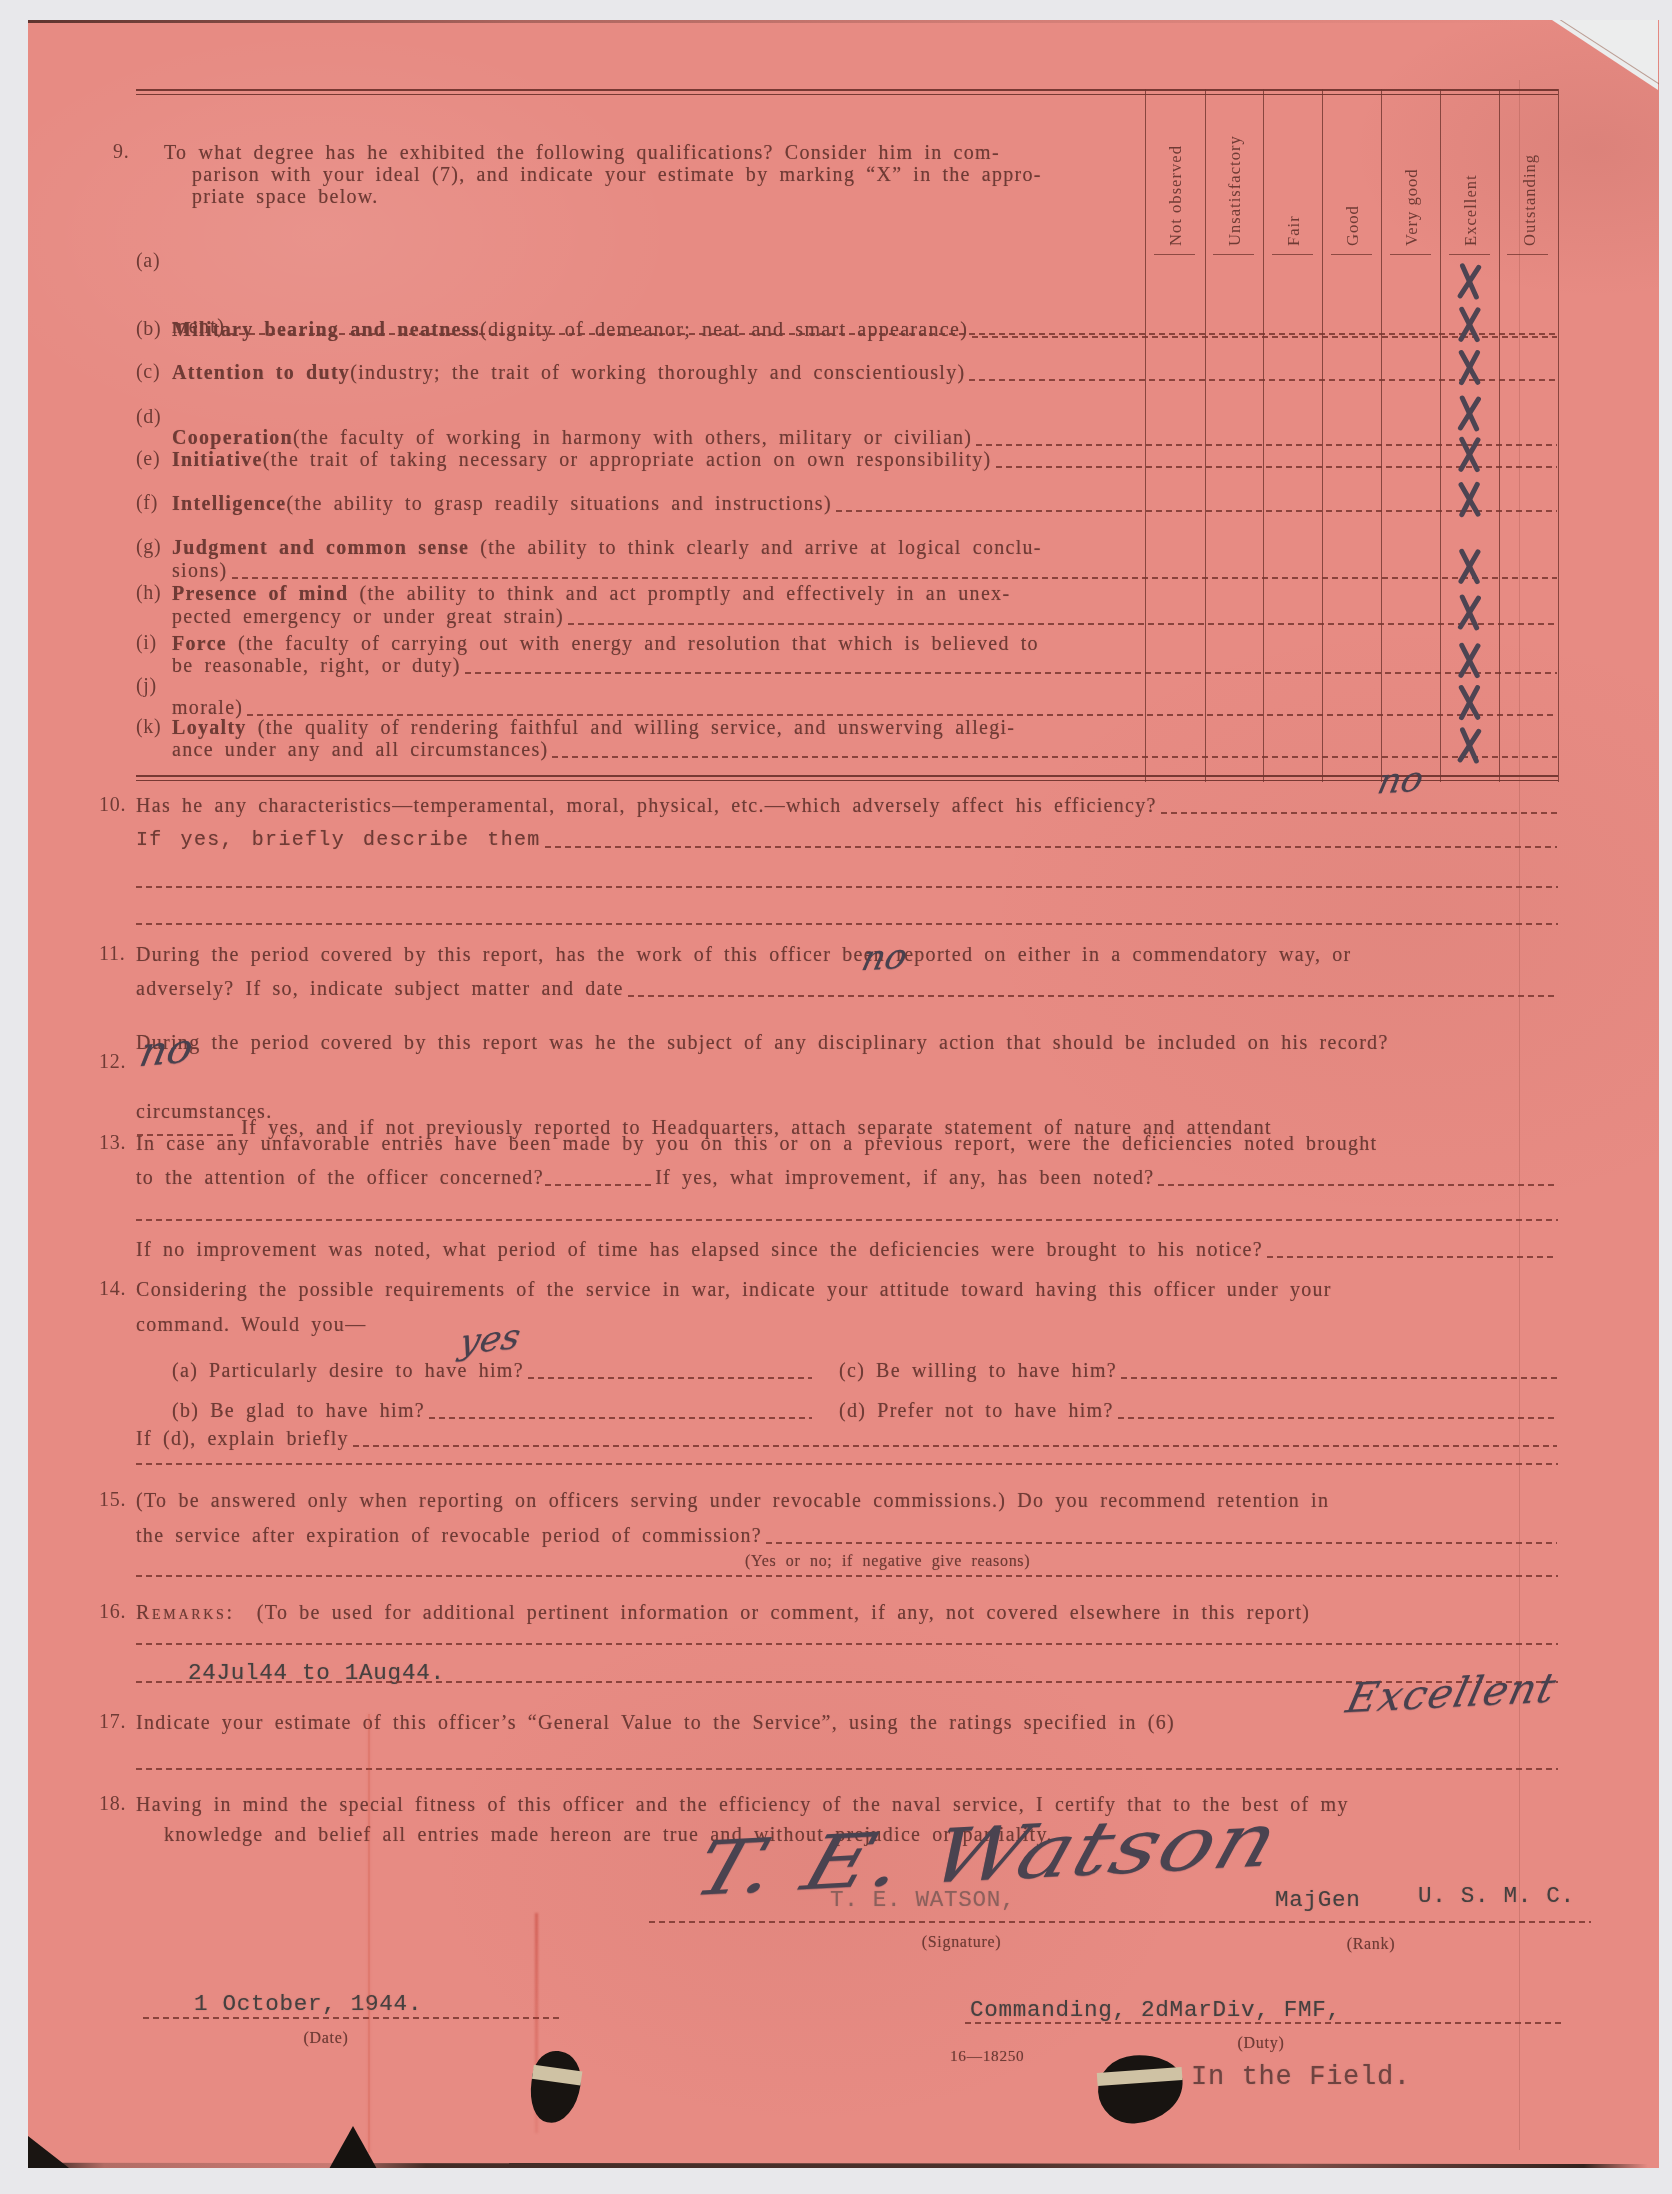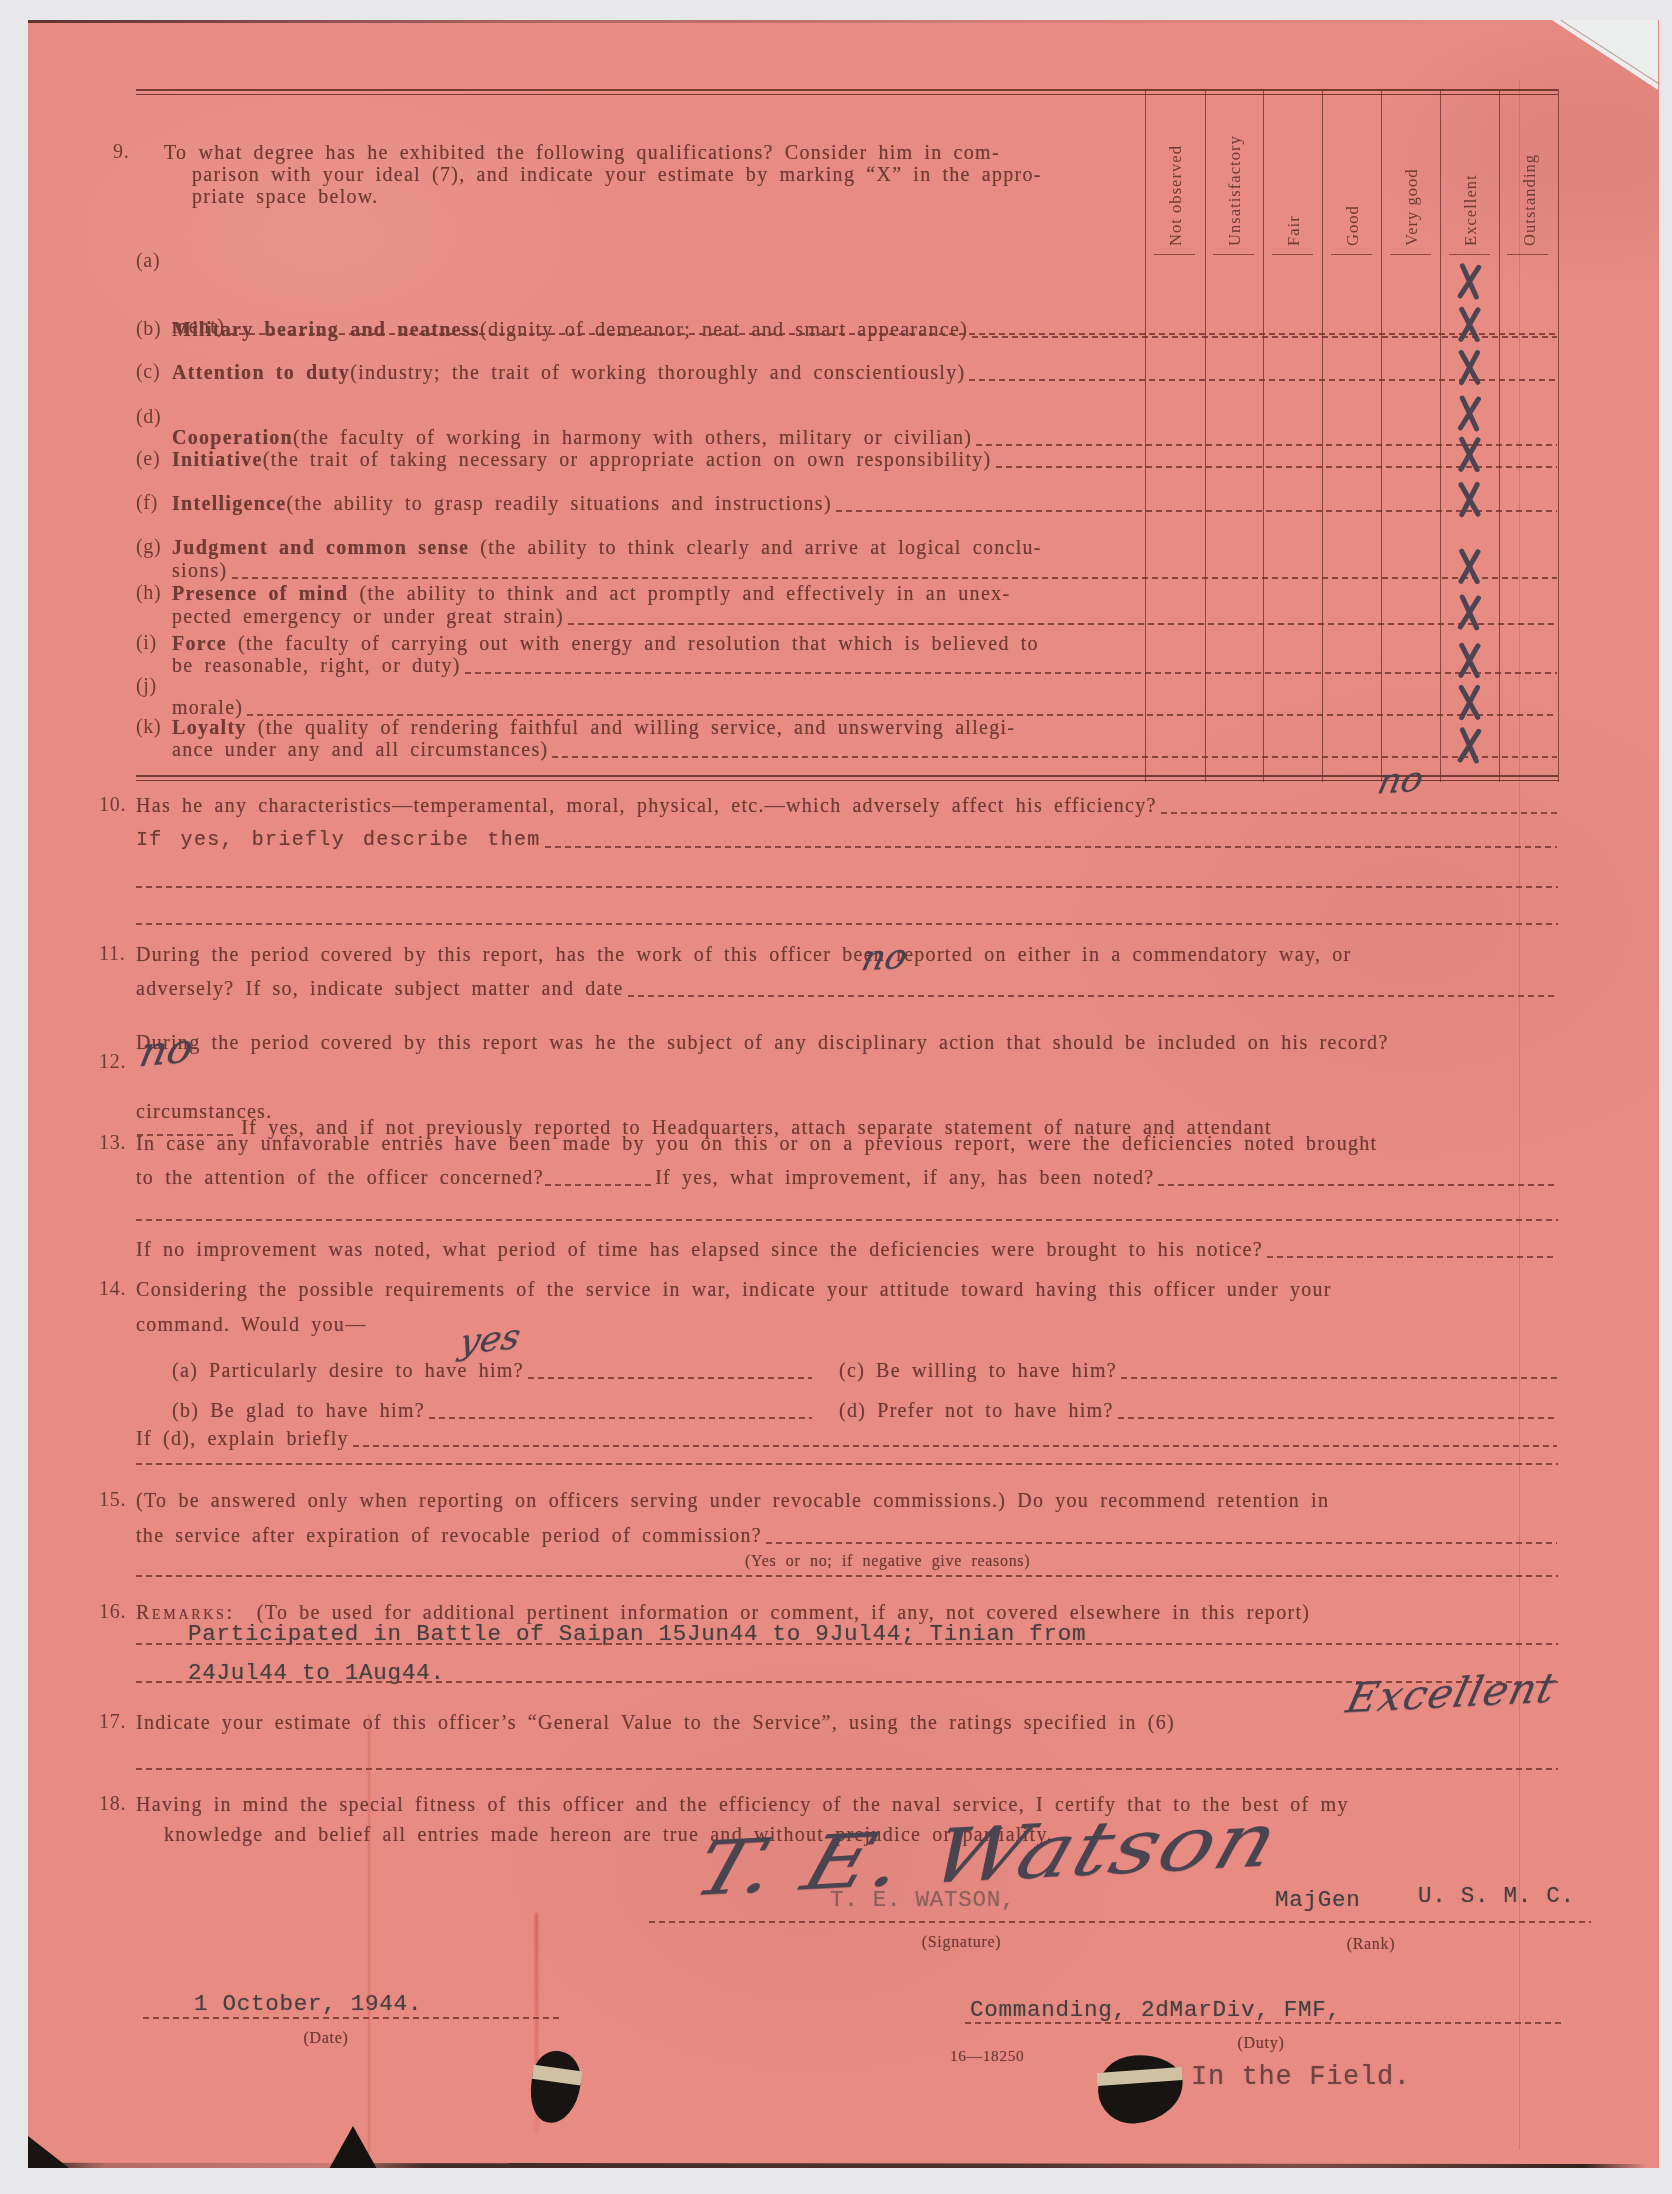--- a/index.html
+++ b/index.html
@@ -244,21 +244,20 @@
   <div class="p" style="left:108px;top:1468px;">(To be answered only when reporting on officers serving under revocable commissions.)   Do you recommend retention in</div>
   <div class="fx" style="left:108px;top:1503px;width:1422px;">
       <span>the service after expiration of revocable period of commission?</span>
       <span class="leader"></span>
     </div>
   <div class="p small ctr" style="left:717px;top:1528px;width:280px;">(Yes or no; if negative give reasons)</div>
   <div class="dots" style="left:108px;top:1555px;width:1422px;"></div>
 
   <div class="qnum" style="left:71px;top:1580px;">16.</div>
   <div class="p" style="left:108px;top:1580px;"><span class="sc">Remarks:</span><span>&nbsp;&nbsp;</span><span>(To be used for additional pertinent information or comment, if any, not covered elsewhere in this report)</span></div>
-  <div class="tw" style="left:160px;top:1601px;">Participated in Battle of Saipan 15Jun44 to 9Jul44; Tinian from</div>
   <div class="dots" style="left:108px;top:1623px;width:1422px;"></div>
   <div class="tw" style="left:160px;top:1640px;">24Jul44 to 1Aug44.</div>
   <div class="dots" style="left:108px;top:1661px;width:1422px;"></div>
 
   <div class="qnum" style="left:71px;top:1690px;">17.</div>
   <div class="p" style="left:108px;top:1690px;">Indicate your estimate of this officer’s “General Value to the Service”, using the ratings specified in (6)</div>
   <div class="hw" style="left:1321px;top:1649px;font-size:41px;transform:skewX(-16deg) rotate(-3deg);letter-spacing:1.3px;">Excellent</div>
   <div class="dots" style="left:108px;top:1748px;width:1422px;"></div>
 
   <div class="qnum" style="left:71px;top:1772px;">18.</div>

